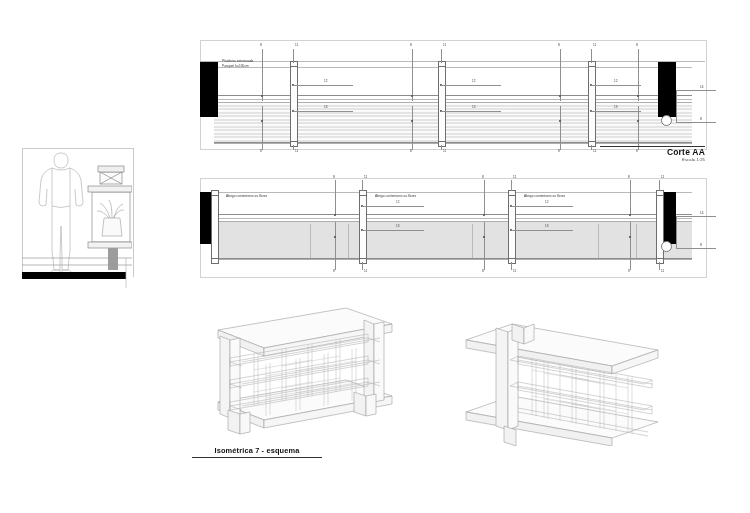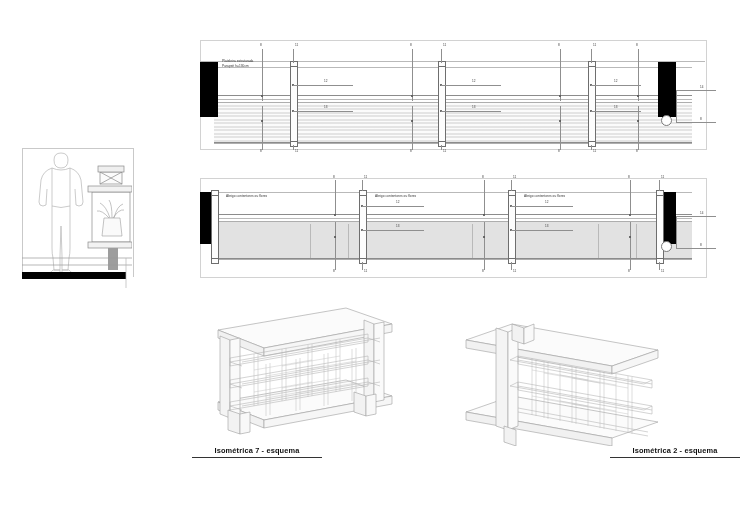--- a/index.html
+++ b/index.html
@@ -229,20 +229,25 @@
     <span class="num" style="left:414px;top:40px;">12</span>
 
     <span class="num" style="left:124px;top:66px;">13</span>
     <span class="num" style="left:272px;top:66px;">13</span>
     <span class="num" style="left:414px;top:66px;">13</span>
 
     <span class="num" style="left:500px;top:46px;">14</span>
     <span class="num" style="left:500px;top:78px;">8</span>
   </div>
 
+  <div class="title-blk" style="left:600px;top:145px;width:105px;">
+    <div class="rule"></div>
+    <div class="t">Corte AA</div>
+    <div class="s">Escala 1:25</div>
+  </div>
 
   <div class="sec-frame" style="left:200px;top:178px;width:505px;height:98px;"></div>
 
   <div class="abs" style="left:200px;top:178px;width:505px;height:98px;">
 
     <div class="ln lnh thin" style="left:14px;top:14px;width:478px;"></div>
     <div class="ln lnh mid" style="left:14px;top:36px;width:478px;"></div>
     <div class="ln lnh thin" style="left:14px;top:40px;width:478px;"></div>
 
     <div class="band" style="left:14px;top:43px;width:478px;height:37px;"></div>
@@ -439,18 +444,14 @@
         </g>
 
         <path d="M60 18 L72 22 L72 38 L60 34 Z" fill="#f2f2f2"></path>
         <path d="M72 22 L82 18 L82 34 L72 38 Z" fill="#f9f9f9"></path>
 
         <path d="M52 120 L64 124 L64 140 L52 136 Z" fill="#f2f2f2"></path>
       </g>
     </svg>
   </div>
 
-  <div class="iso-title" style="left:610px;top:446px;width:130px;">
-    <span>Isométrica 2 - esquema</span>
-    <div class="rule"></div>
-  </div>
 
 </div>
 
 </body></html>

